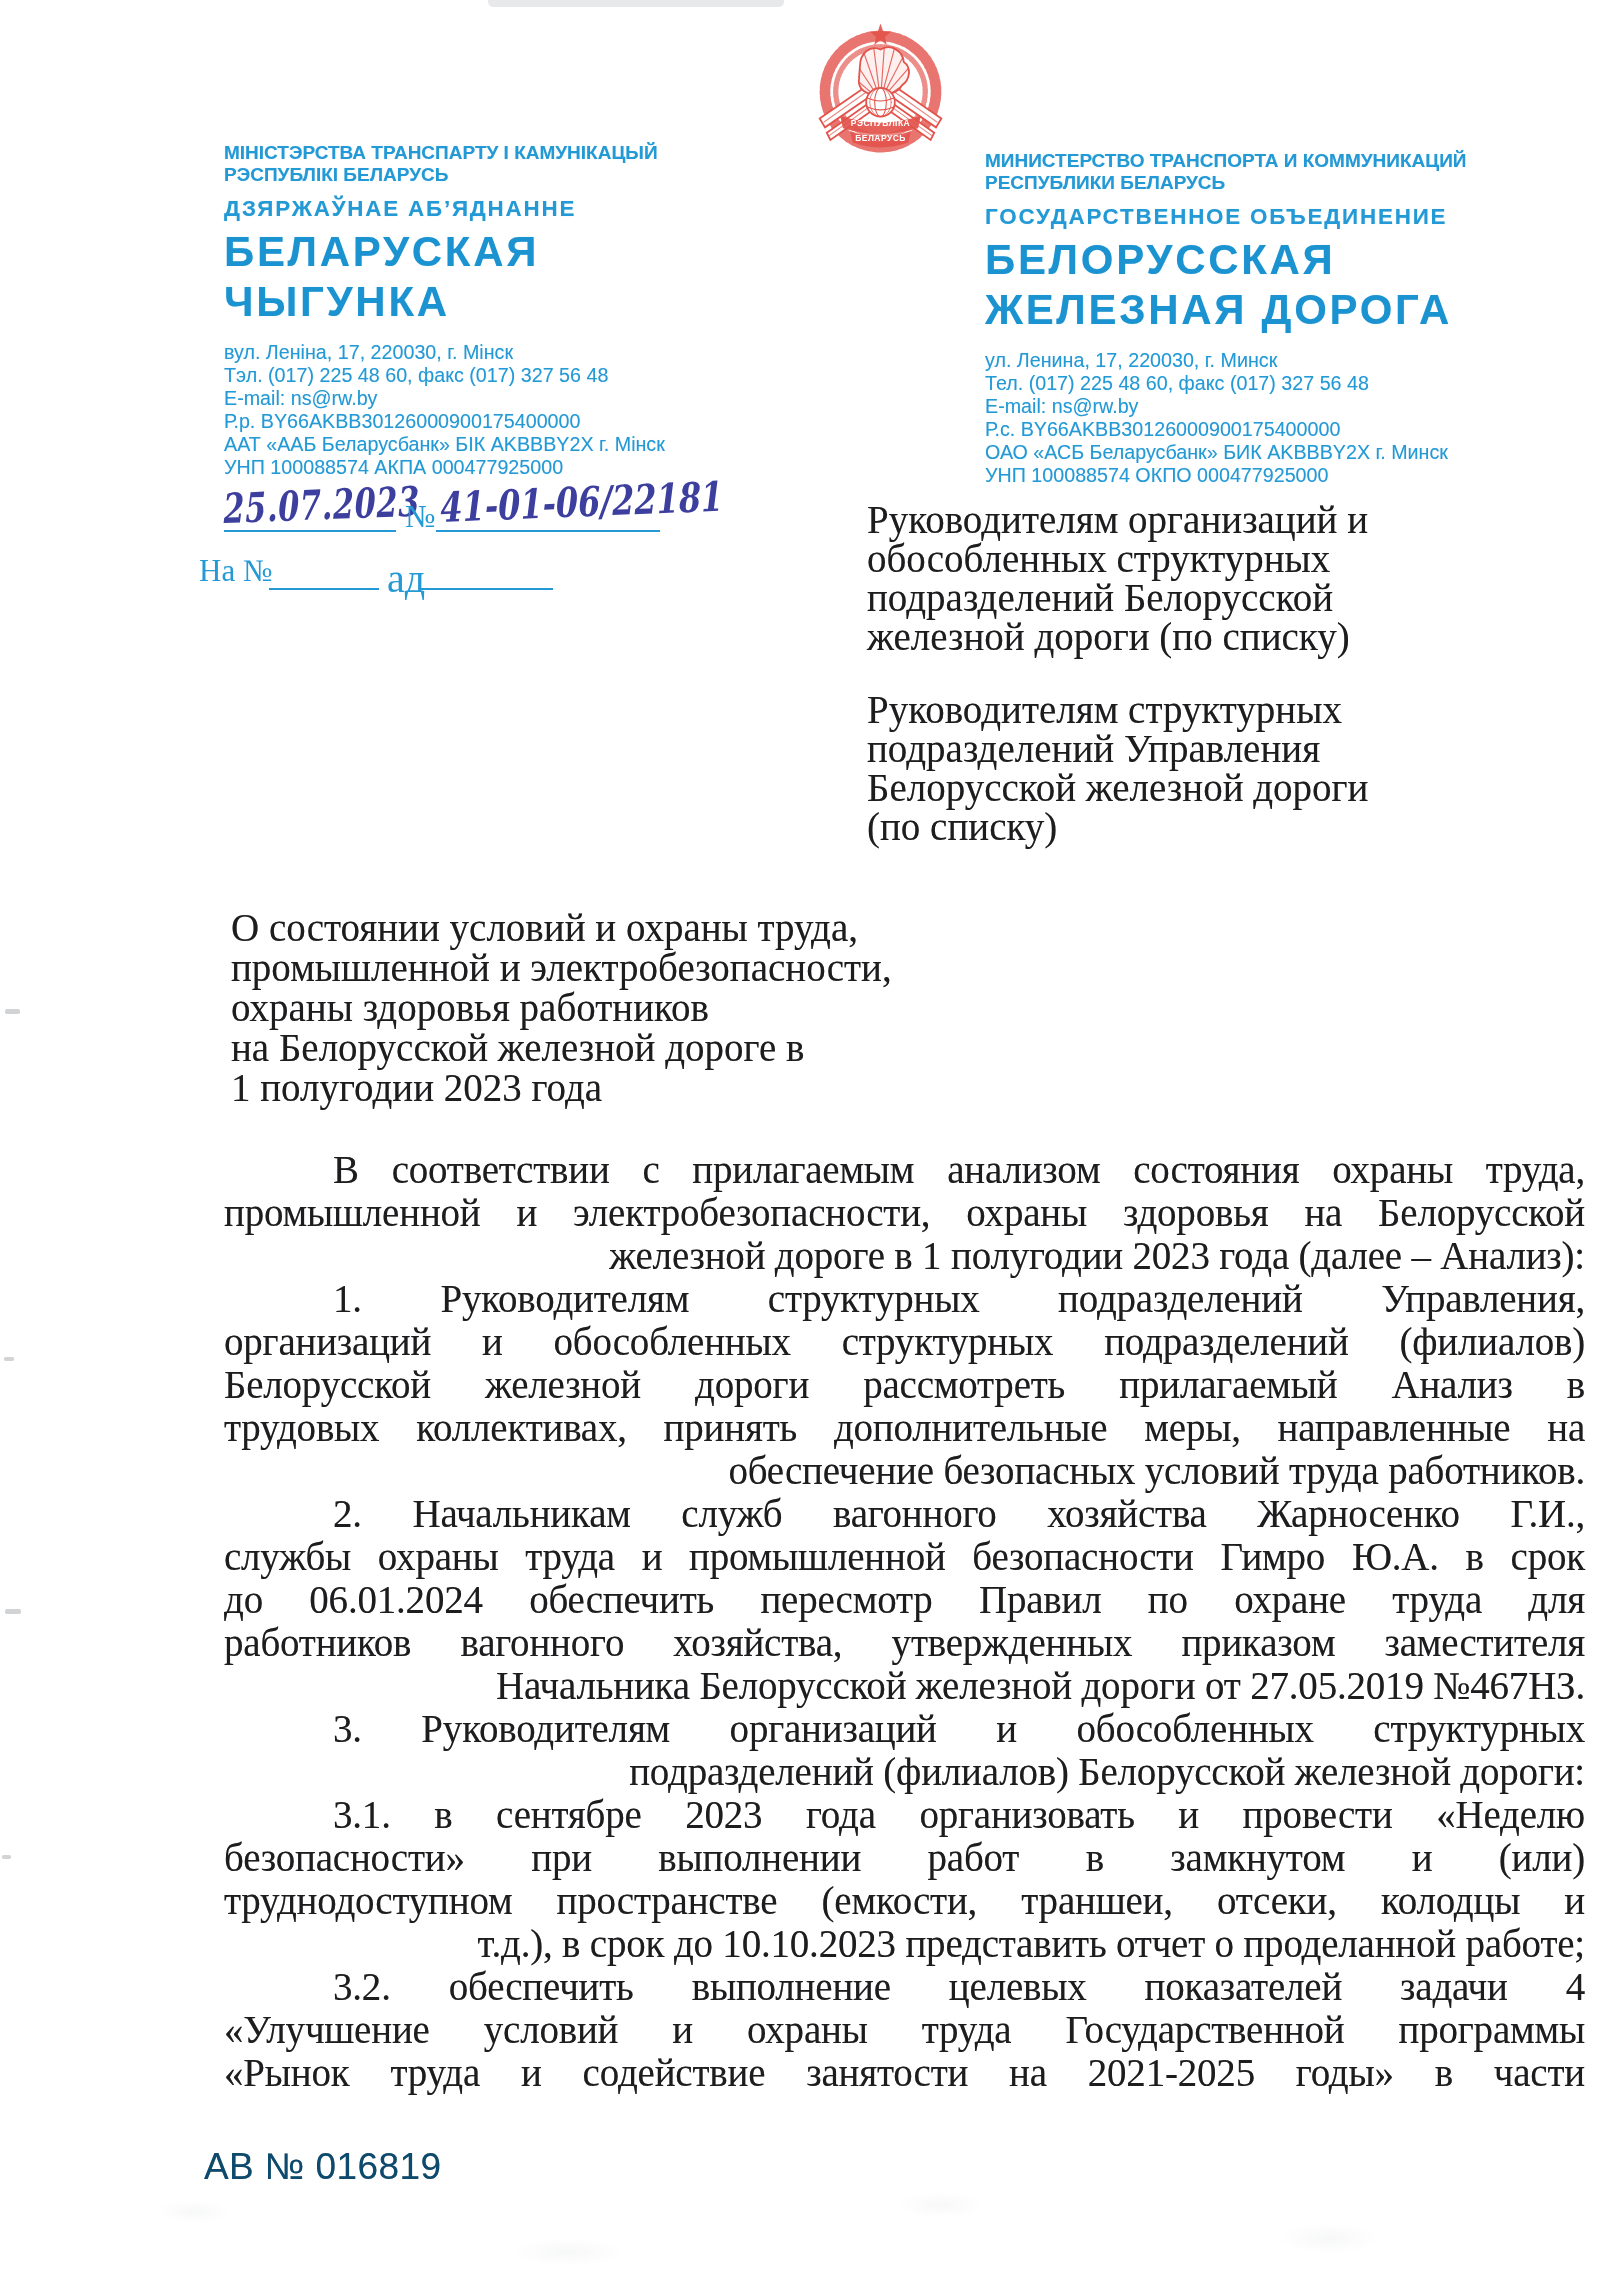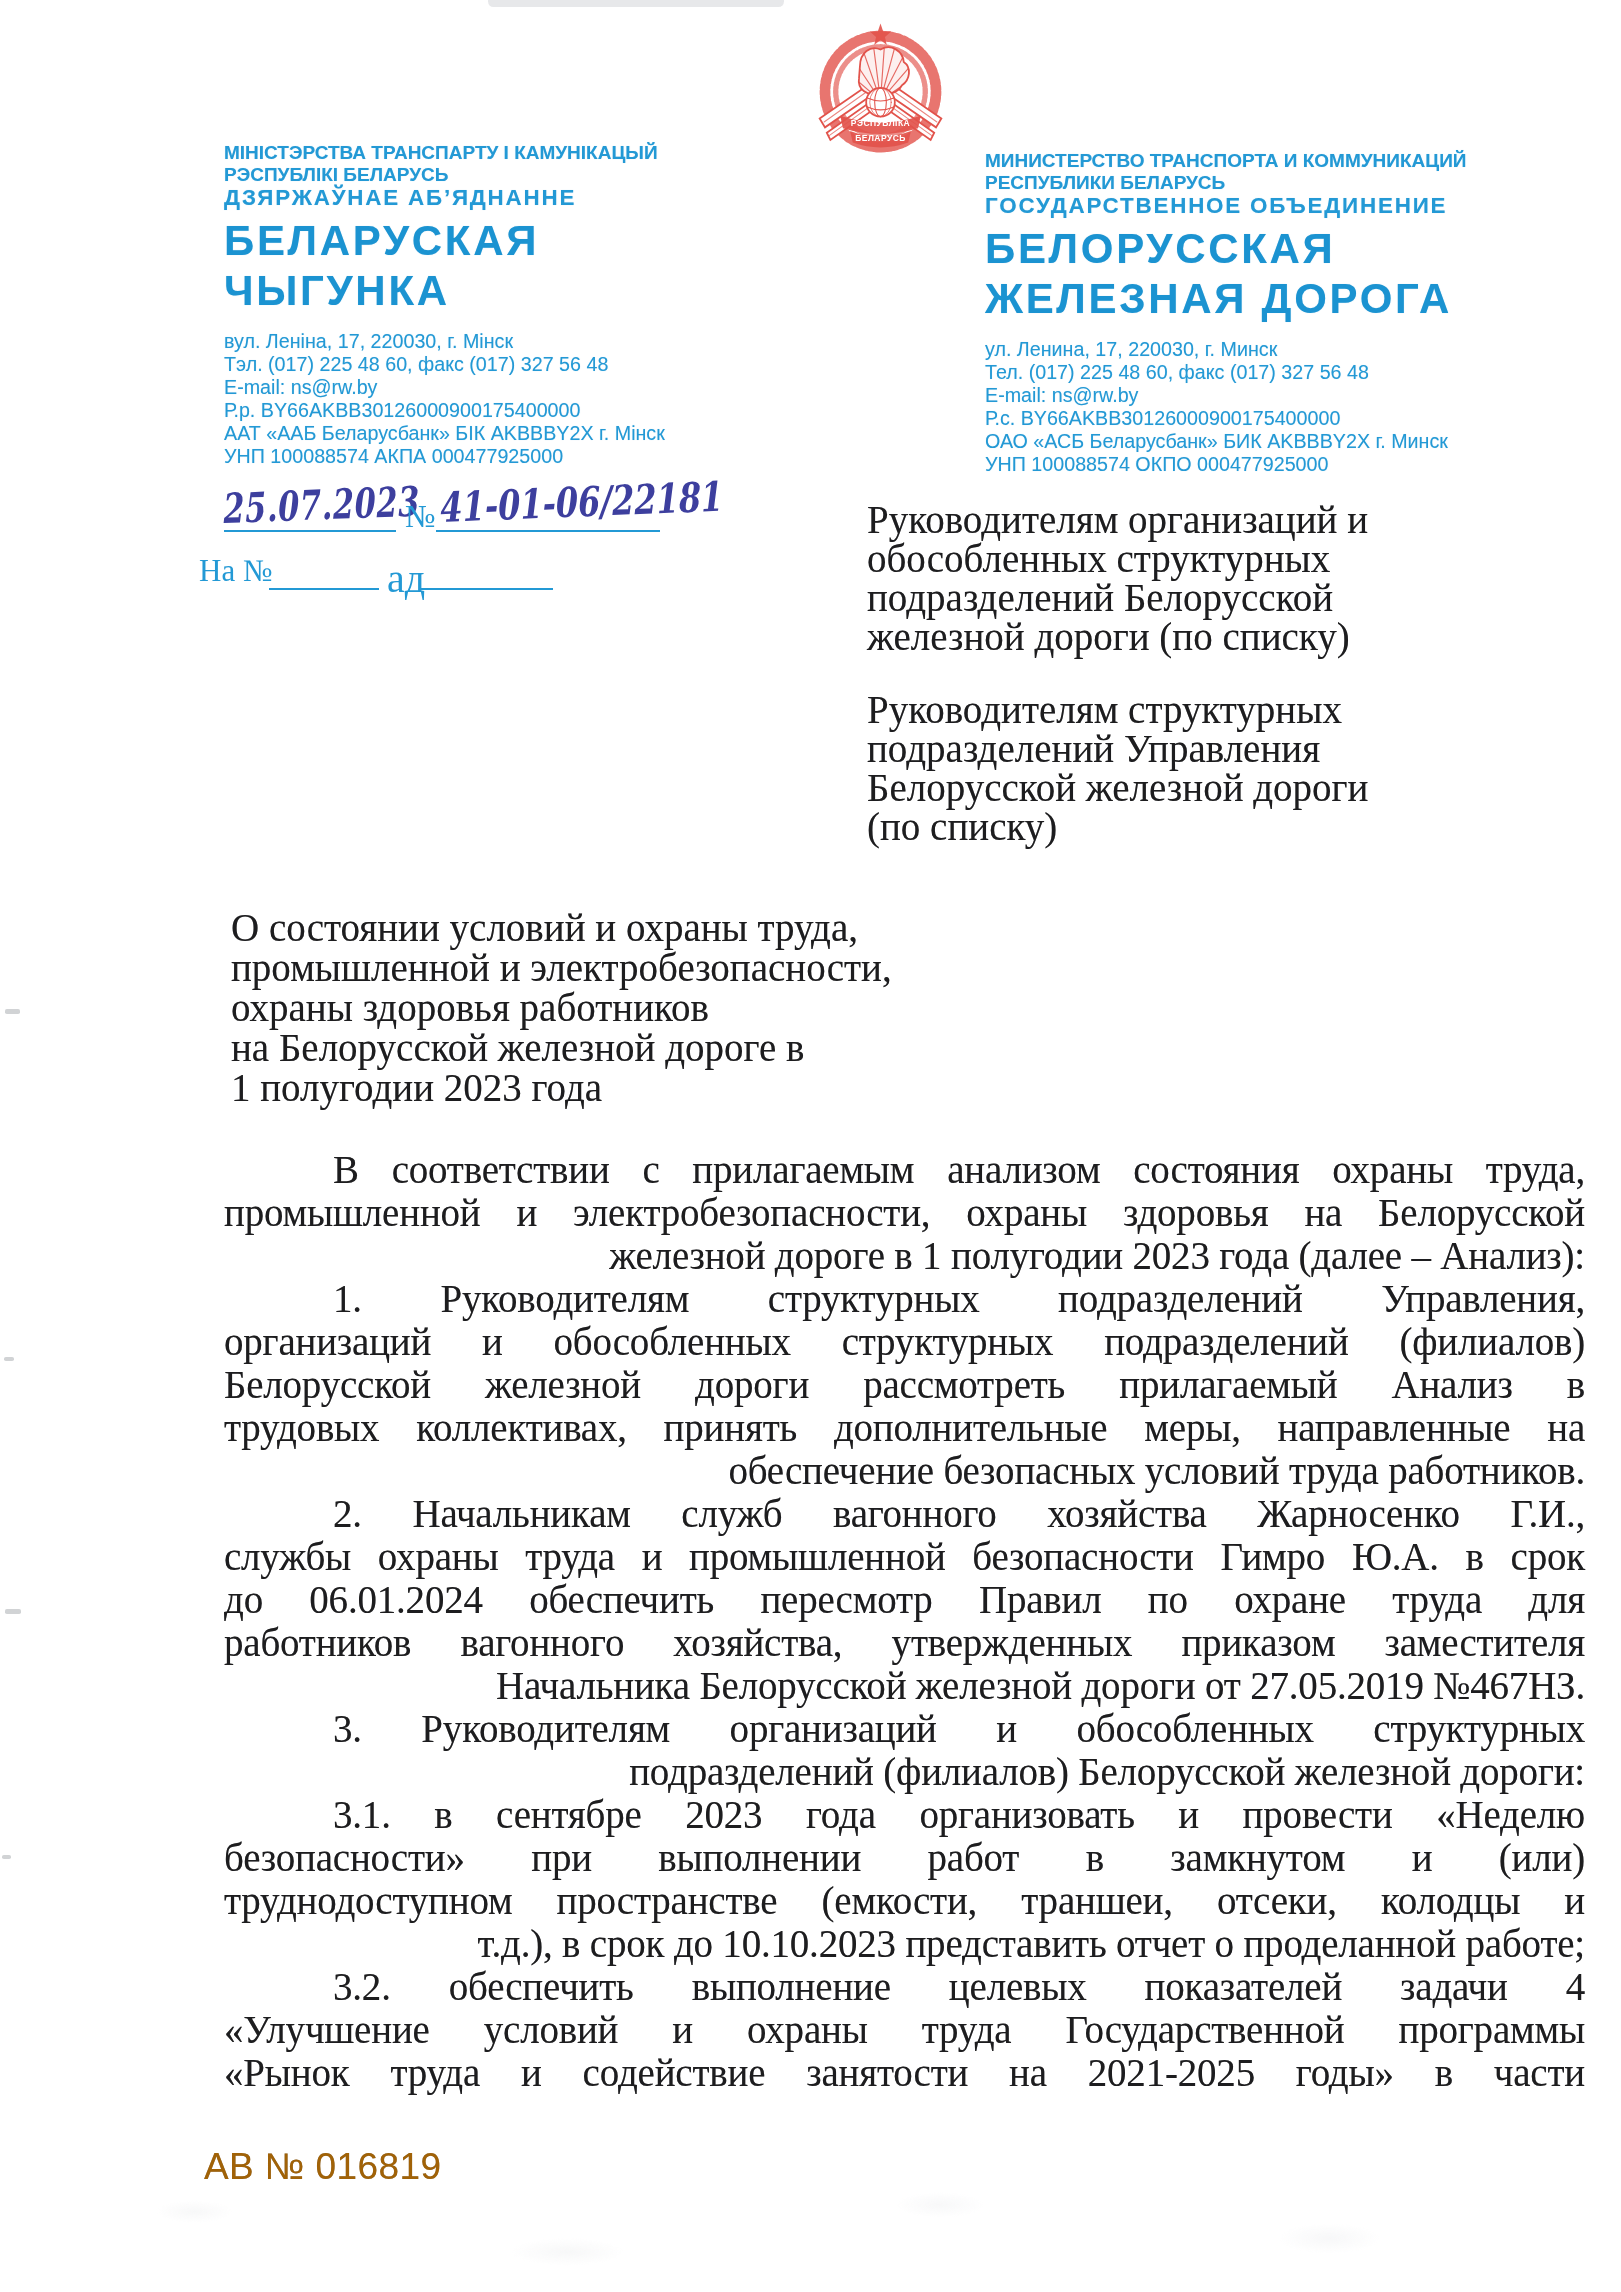--- a/index.html
+++ b/index.html
@@ -4,21 +4,21 @@
 <style>
   html,body{margin:0;padding:0;background:#e8e8e8;}
   .page{
     position:relative;width:1621px;height:2293px;background:#ffffff;
     overflow:hidden;font-family:"Liberation Serif",serif;
   }
   
   .lh-col{position:absolute;text-align:left;font-family:"Liberation Sans",sans-serif;}
   .lh-ministry{font-size:19px;font-weight:bold;line-height:21.5px;white-space:pre-line;
     text-shadow:0 0 0.9px rgba(40,150,210,.35);}
-  .lh-assoc{font-size:22.4px;font-weight:bold;letter-spacing:1.8px;margin-top:0;
+  .lh-assoc{font-size:22.4px;font-weight:bold;letter-spacing:1.8px;margin-top:11px;
     text-shadow:0 0 0.9px rgba(40,150,210,.35);}
   .lh-org{font-size:42px;font-weight:bold;letter-spacing:2.7px;line-height:50px;margin-top:4.5px;
     white-space:pre-line;text-shadow:0 0 0.9px rgba(30,140,200,.3);}
   .lh-addr{font-size:19.7px;line-height:23px;margin-top:14px;white-space:pre-line;
     text-shadow:0 0 0.9px rgba(40,150,210,.3);}
   
   .hw{position:absolute;font-family:"DejaVu Serif",serif;font-style:italic;font-weight:bold;
     white-space:nowrap;transform-origin:left bottom;}
   .hw-date{left:224px;top:485px;font-size:41px;letter-spacing:0.9px;transform:scaleX(.74) rotate(-1.6deg);}
   .hw-number{left:441px;top:484px;font-size:41px;letter-spacing:0px;transform:scaleX(.78) rotate(-1.8deg);}
@@ -32,21 +32,21 @@
     white-space:pre-line;color:#1d1d1f;text-shadow:0 0 0.5px rgba(0,0,0,.4);}
   
   .body-text{position:absolute;left:224px;top:1148px;width:1361px;color:#1d1d1f;
     font-size:39px;line-height:43px;letter-spacing:-0.2px;text-shadow:0 0 0.5px rgba(0,0,0,.4);}
   .bpara{margin:0;}
   .bl{text-align:right;}
   .bl.j{text-align:justify;text-align-last:justify;}
   .bl.ind{padding-left:109px;}
   
   .form-number{position:absolute;left:204px;top:2146px;font-family:"Liberation Sans",sans-serif;
-    font-size:37px;color:#a16207;letter-spacing:0.4px;text-shadow:0 0 0.5px rgba(0,0,0,.35);}
+    font-size:37px;color:#0c4a6e;letter-spacing:0.4px;text-shadow:0 0 0.5px rgba(0,0,0,.35);}
   .artifact{position:absolute;background:#b9bbbe;opacity:.65;border-radius:1.8px;}
   .smudge-top{position:absolute;left:488px;top:0;width:296px;height:7.2px;background:#d4d6d8;opacity:.55;
     border-radius:0 0 5.4px 5.4px;}
   .noise-bottom{position:absolute;left:0;top:2158px;width:1621px;height:134px;opacity:.5;
     background:
       radial-gradient(54px 16px at 12% 40%, #f0f1f2 0%, transparent 70%),
       radial-gradient(81px 19.7px at 35% 70%, #eff0f1 0%, transparent 70%),
       radial-gradient(63px 18px at 58% 35%, #f0f1f3 0%, transparent 70%),
       radial-gradient(72px 21.5px at 82% 60%, #eff0f2 0%, transparent 70%);}
   .emblem{position:absolute;left:808px;top:10.7px;width:145px;height:145px;}

